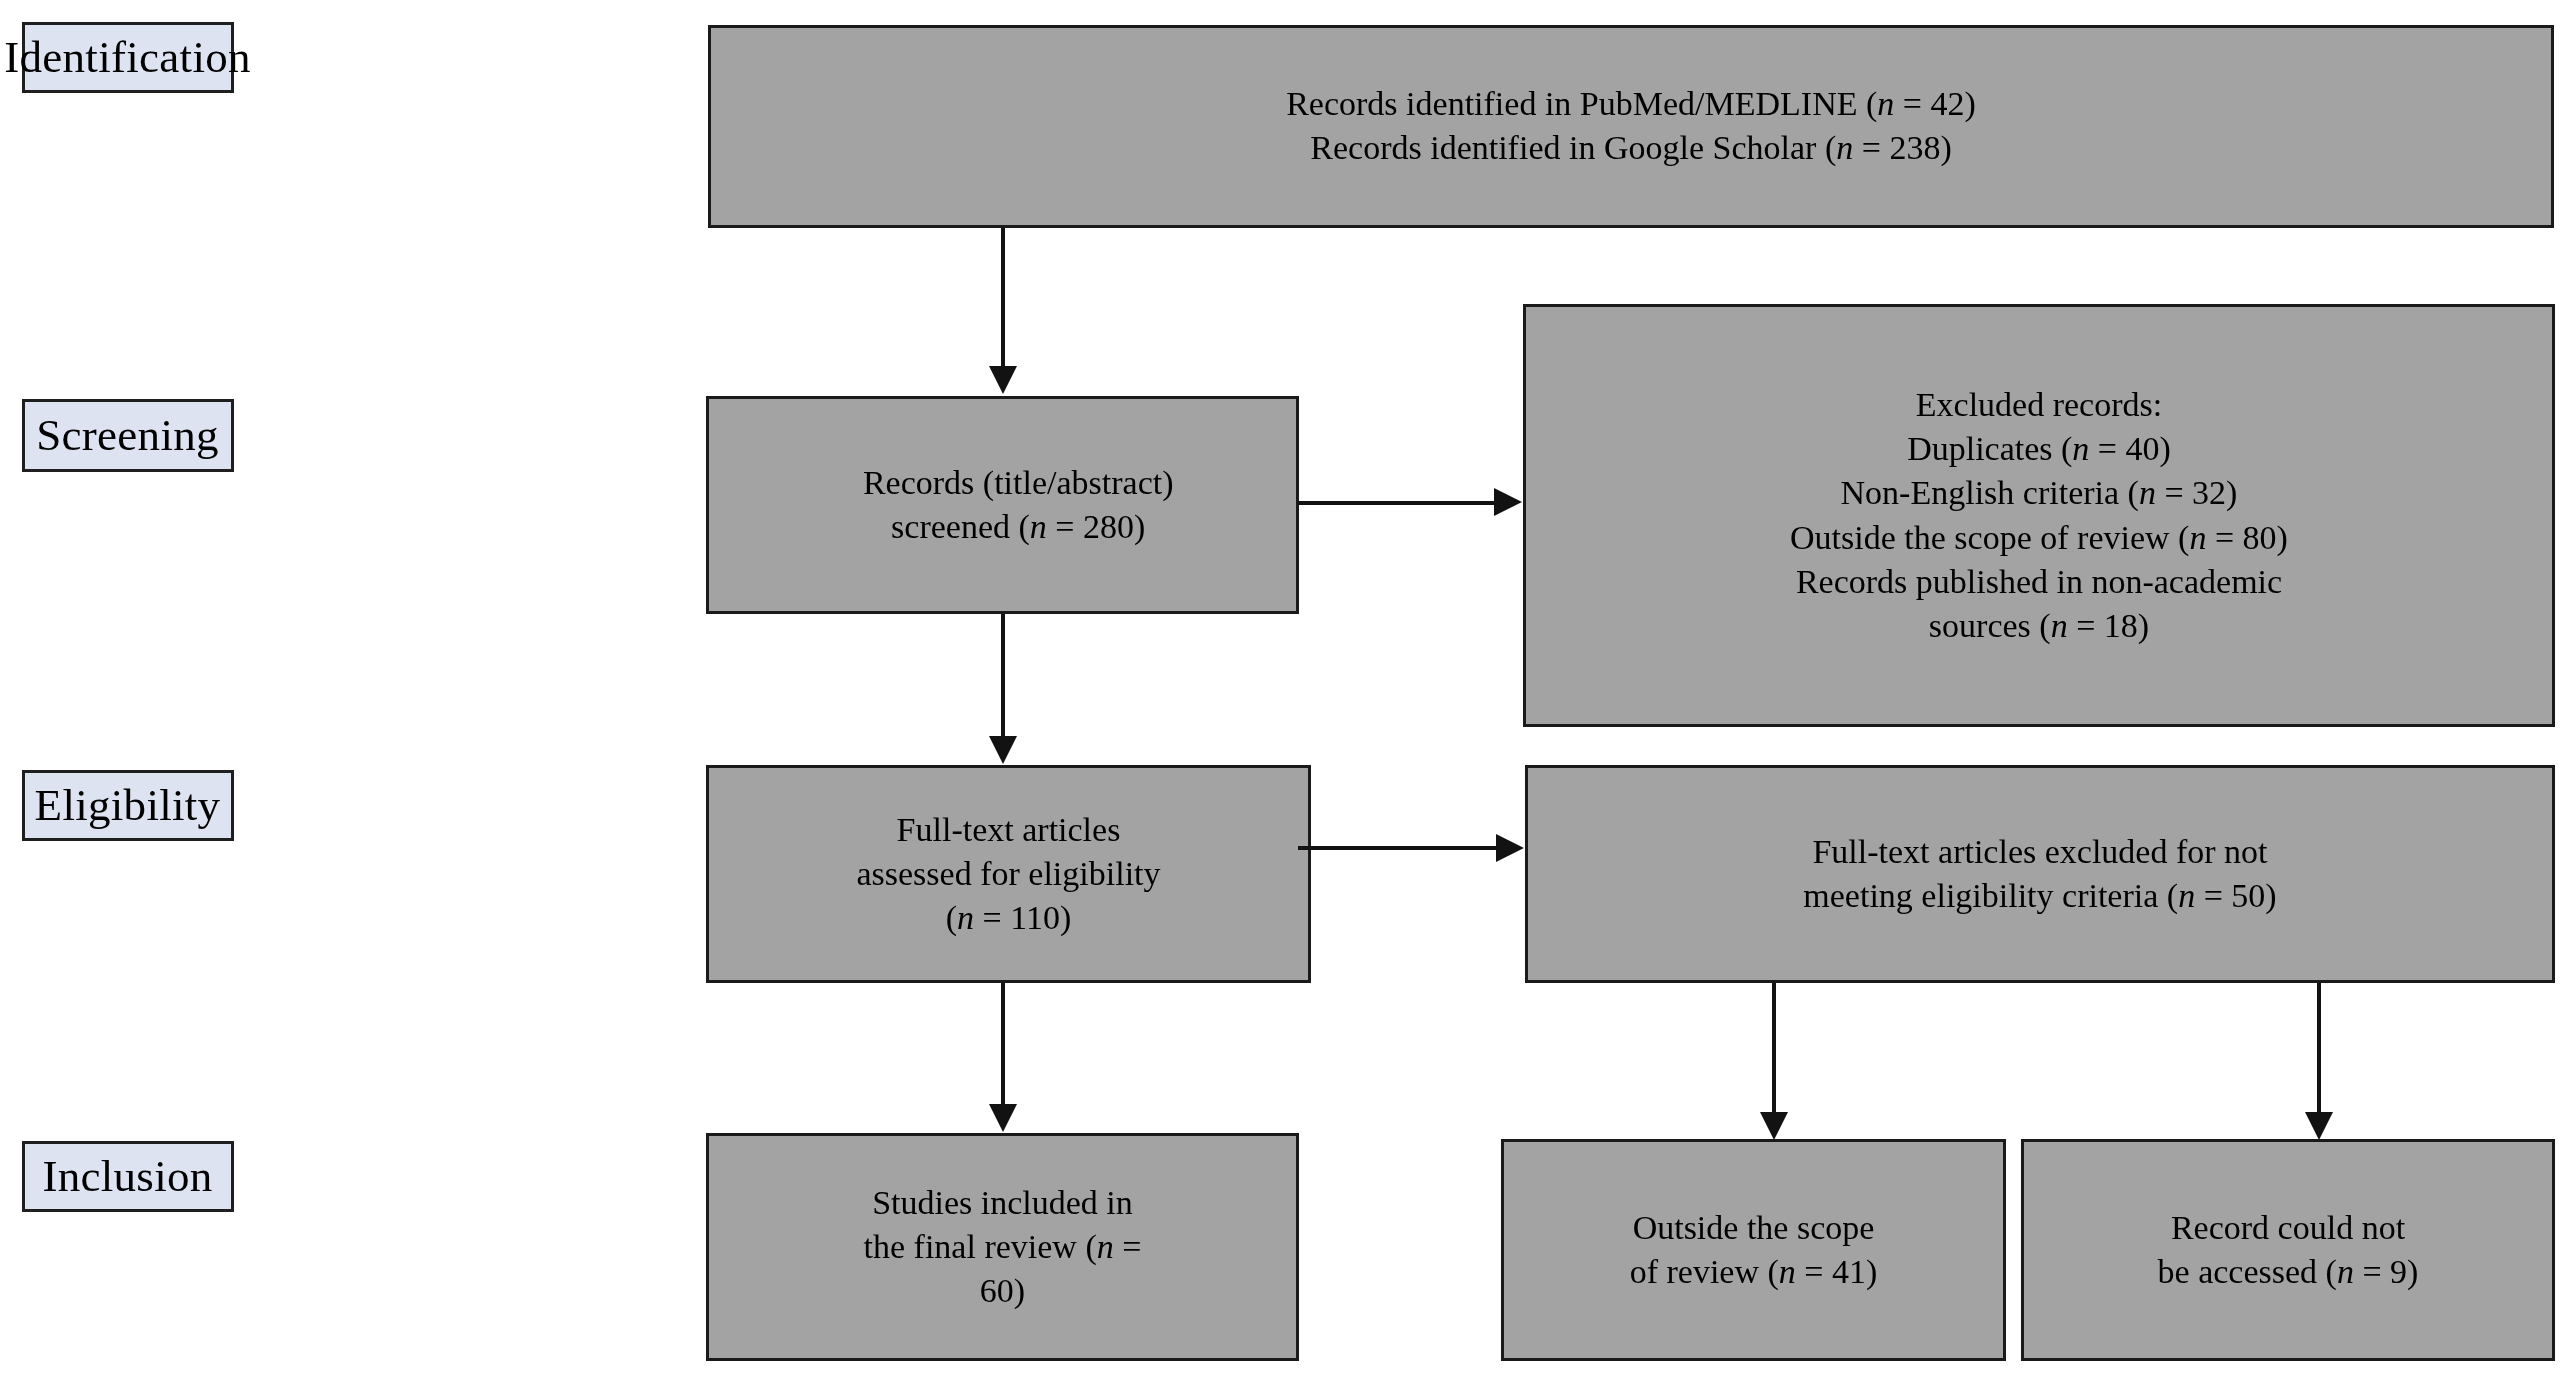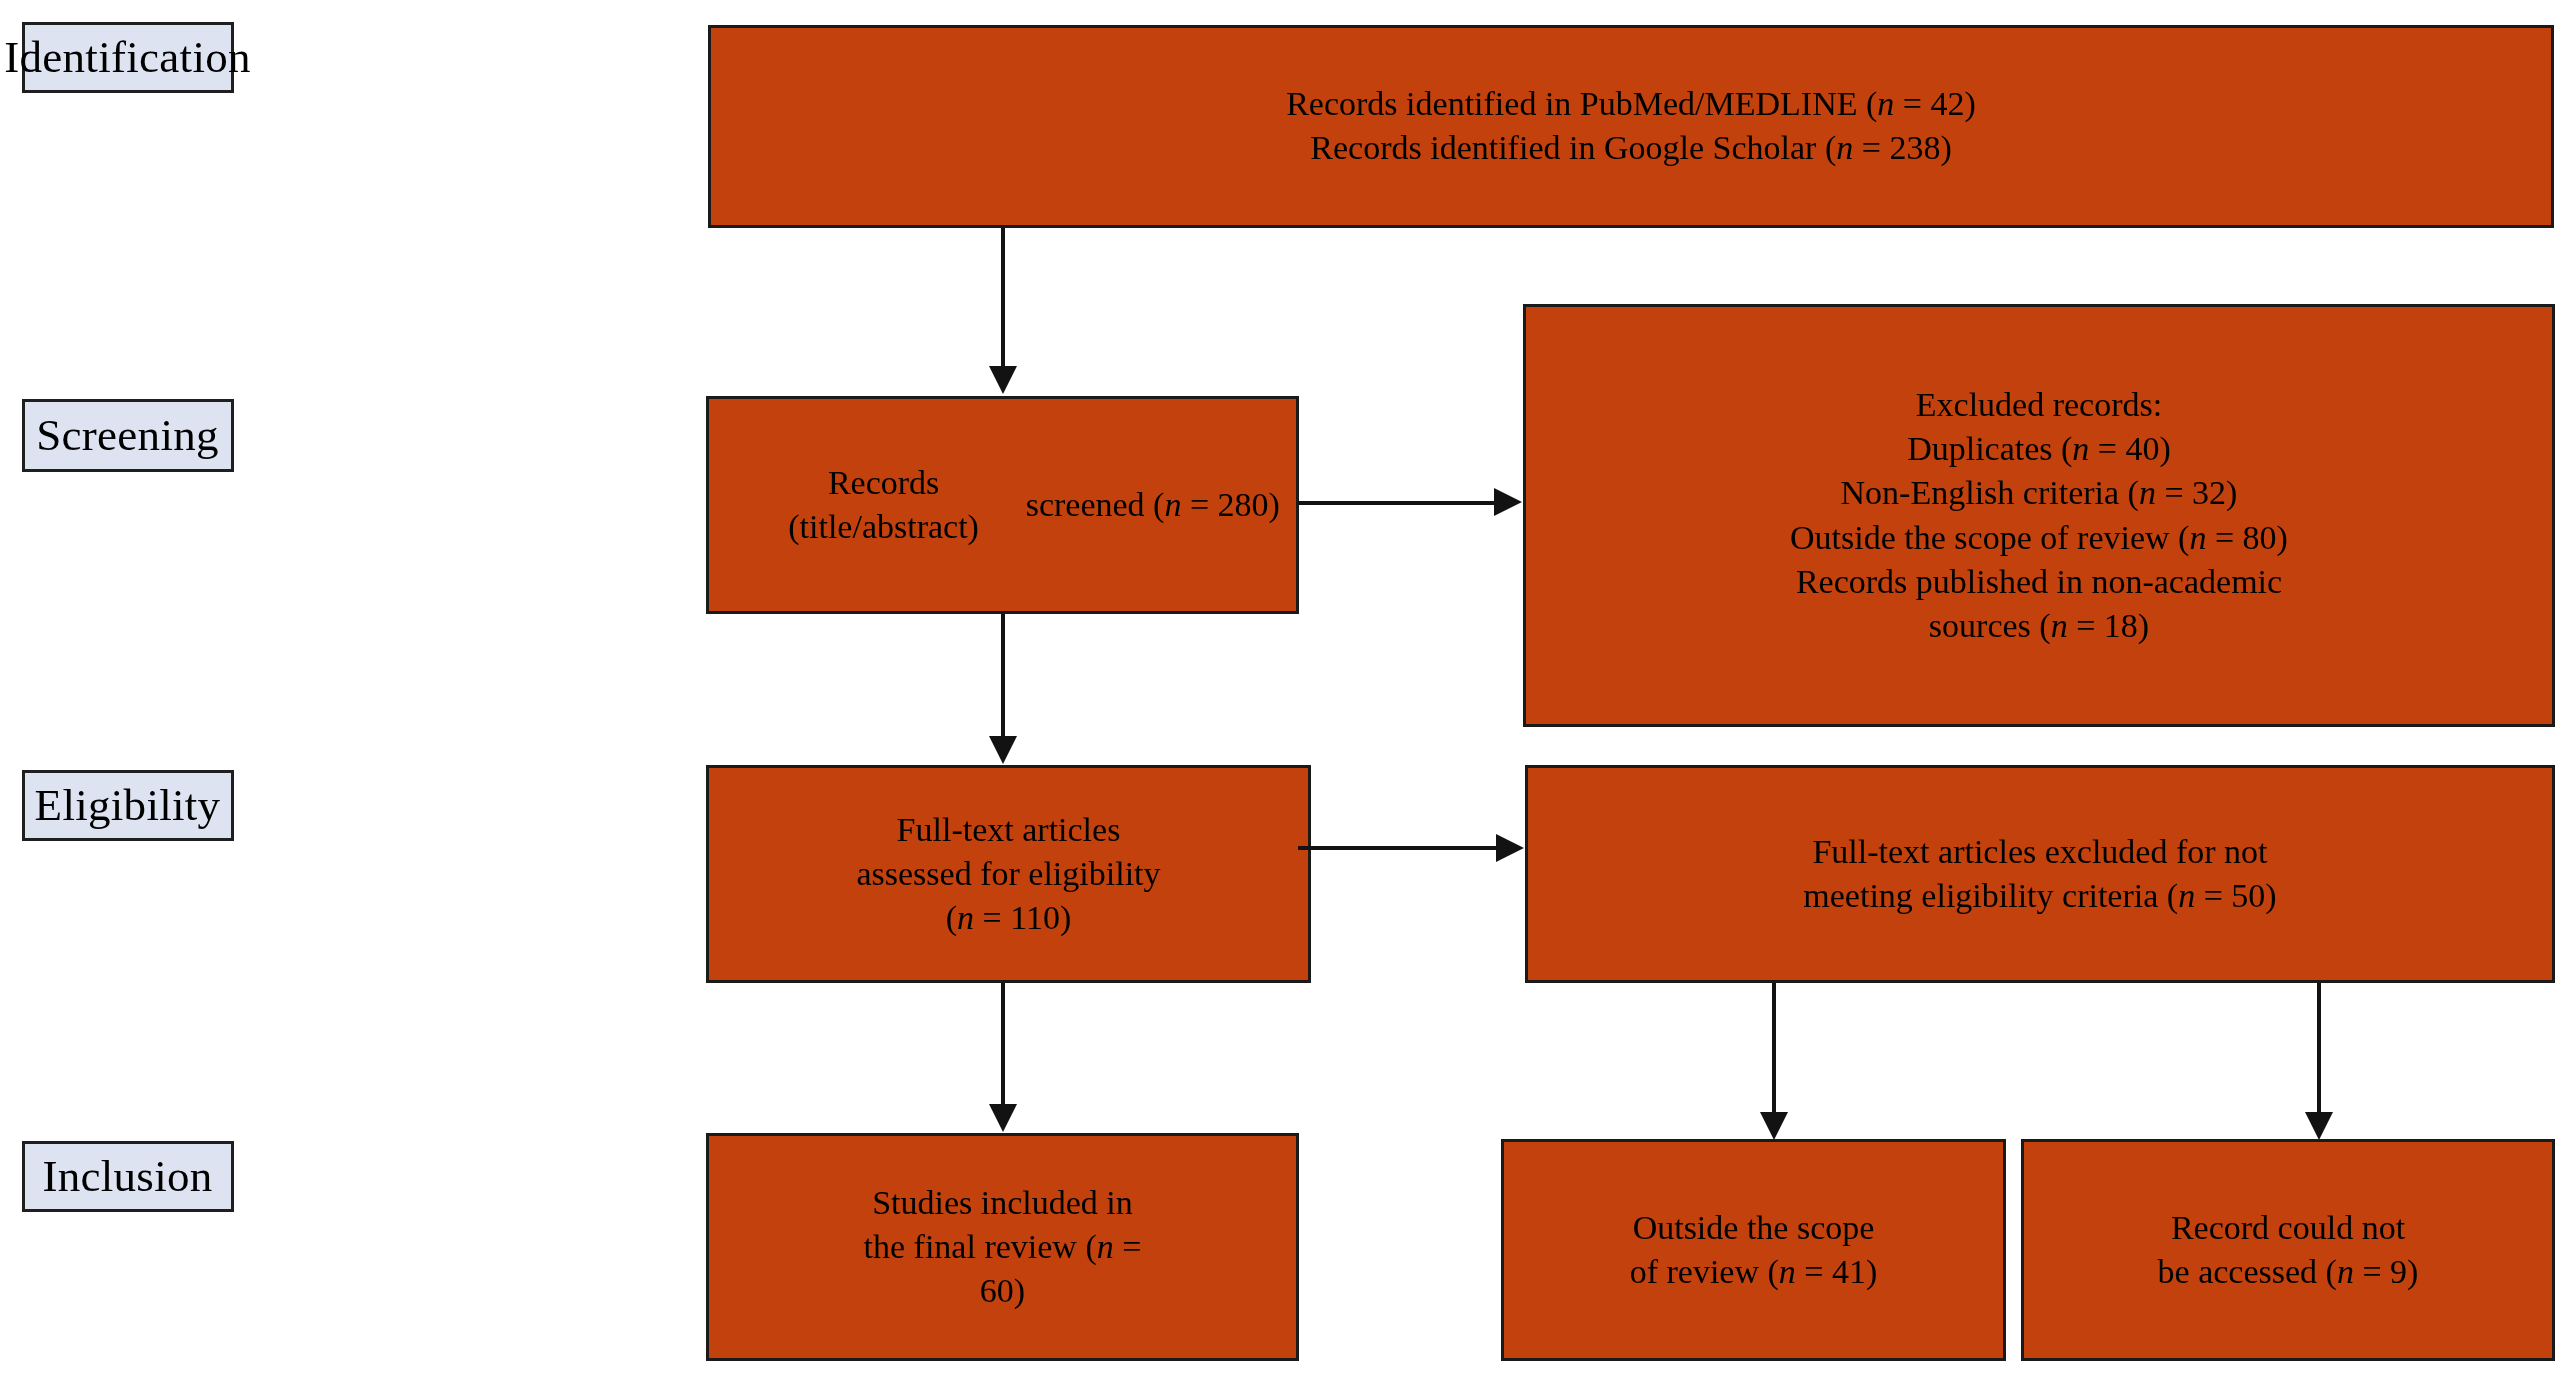--- a/index.html
+++ b/index.html
@@ -12,21 +12,21 @@
     width: 2576px;
     height: 1383px;
     background: #ffffff;
     font-family: "Liberation Serif", "DejaVu Serif", serif;
     overflow: hidden;
   }
   .box {
     position: absolute;
     box-sizing: border-box;
     border: 3.1px solid #1a1a1a;
-    background: #c2410c;
+    background: #a3a3a3;
     display: flex;
     align-items: center;
     justify-content: center;
     text-align: center;
     color: #000000;
     line-height: 1.30;
     padding: 3.7px 8.6px;
   }
   .stage-box {
     background: #dde3f0;
@@ -94,21 +94,21 @@
   </div>
 
   <div class="box content-box" style="left:708px; top:24.6px; width:1846px; height:203px; flex-direction:column;">
     <span class="tl"><span>Records identified in PubMed/MEDLINE (</span><em class="n">n</em><span> = 42)</span></span>
     <span class="tl"><span>Records identified in Google Scholar (</span><em class="n">n</em><span> = 238)</span></span>
   </div>
 
   <div class="vline" style="left:1001px; top:228px; height:140px;"></div>
   <div class="arrow-down" style="left:989px; top:366px;"></div>
 
-  <div class="box content-box" style="left:706px; top:396px; width:593px; height:218px; flex-direction:row;padding-left:40px;">
+  <div class="box content-box" style="left:706px; top:396px; width:593px; height:218px; flex-direction:column;padding-left:40px;">
     <span class="tl">Records (title/abstract)</span>
     <span class="tl"><span>screened (</span><em class="n">n</em><span> = 280)</span></span>
   </div>
 
   <div class="hline" style="left:1298px; top:501px; width:198px;"></div>
   <div class="arrow-right" style="left:1494px; top:488px;"></div>
 
   <div class="box content-box" style="left:1523px; top:304px; width:1032px; height:423px; flex-direction:column;">
     <span class="tl">Excluded records:</span>
     <span class="tl"><span>Duplicates (</span><em class="n">n</em><span> = 40)</span></span>

